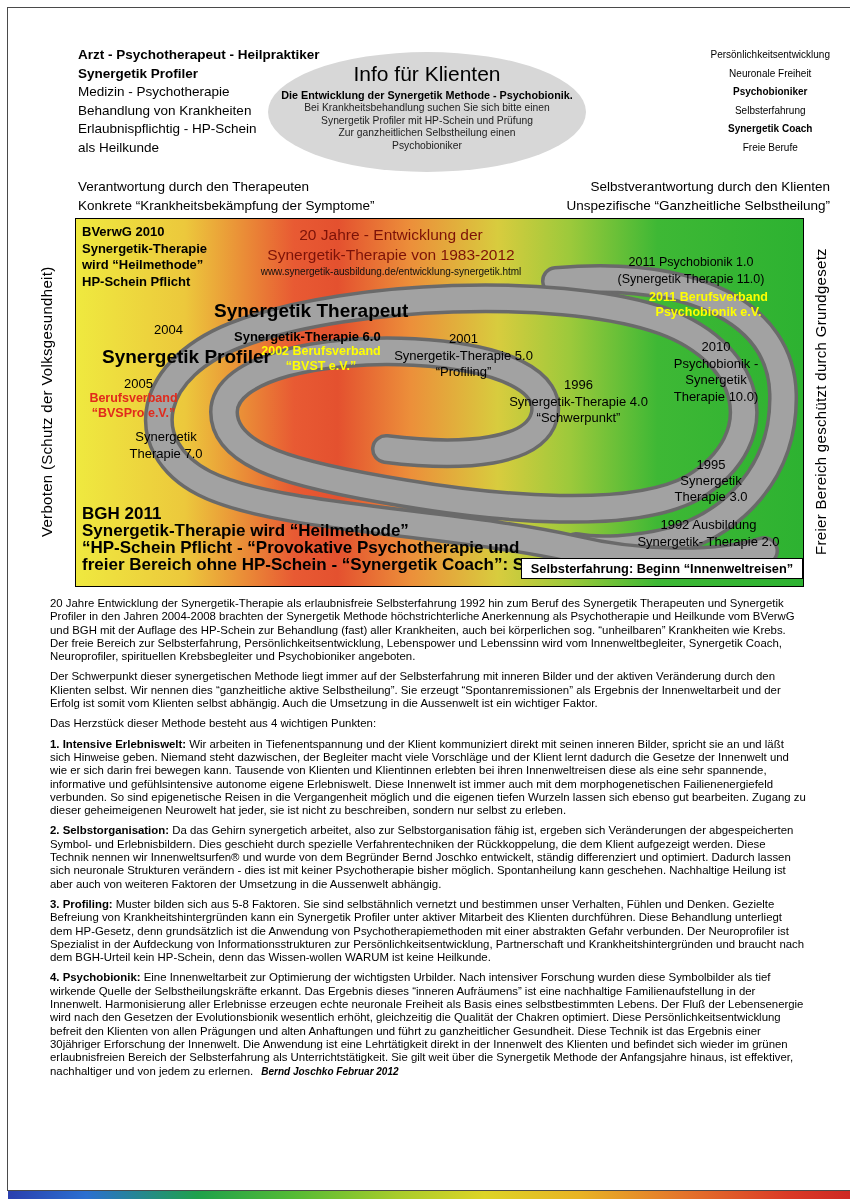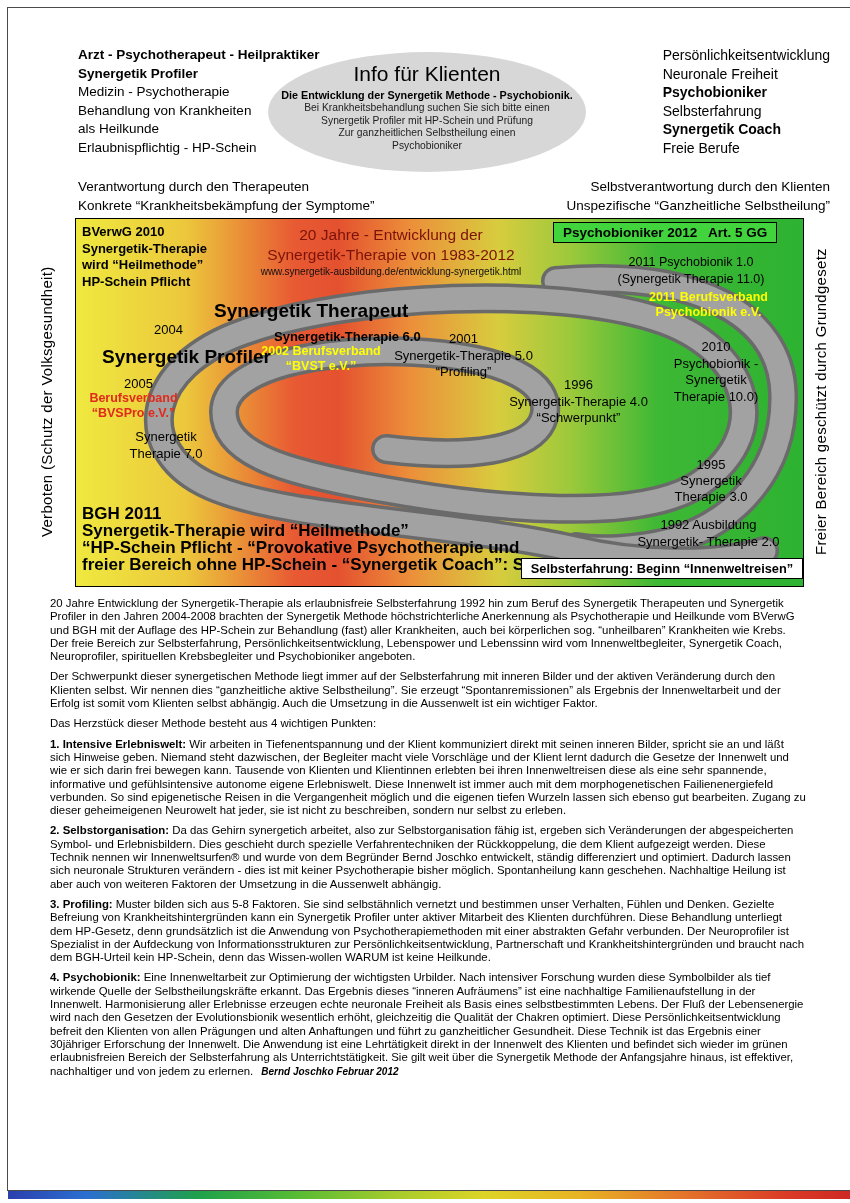--- a/index.html
+++ b/index.html
@@ -2,21 +2,21 @@
 <html><head>
 <meta charset="utf-8">
 <style>
   html,body{margin:0;padding:0;background:#e8e8e8;}
   .page{position:relative;width:850px;height:1203px;background:#ffffff;margin:0 auto;
         font-family:"Liberation Sans",sans-serif;color:#000;overflow:hidden;padding-left:32px;}
   .frame{position:absolute;left:7px;top:7px;right:7px;bottom:12px;border:1px solid #4a4a4a;pointer-events:none;}
   .bold{font-weight:bold;}
   
   .hdr-left{position:absolute;left:78px;top:46px;font-size:13.5px;line-height:18.5px;}
-  .hdr-right{position:absolute;right:52px;top:46px;font-size:14px;line-height:18.5px;text-align:left;}
+  .hdr-right{position:absolute;right:52px;top:46px;font-size:10px;line-height:18.5px;text-align:center;}
   .ellipse{position:absolute;left:268px;top:52px;width:318px;height:120px;background:#d7d7d7;
            border-radius:50%;text-align:center;box-sizing:border-box;padding-top:9px;}
   .ellipse .etitle{font-size:21px;line-height:25px;}
   .ellipse .esub{font-size:10.8px;font-weight:bold;line-height:13px;margin-top:3px;}
   .ellipse .eln{font-size:10.3px;line-height:12.6px;color:#222;}
   .sub-left{position:absolute;left:78px;top:177px;font-size:13.5px;line-height:19px;}
   .sub-right{position:absolute;right:52px;top:177px;font-size:13.5px;line-height:19px;text-align:right;}
   
   .vlab{position:absolute;top:218px;height:367px;writing-mode:vertical-rl;transform:rotate(180deg);
         text-align:center;font-size:15px;letter-spacing:.3px;}
@@ -52,22 +52,22 @@
 <body>
 
 <div class="page">
   <div class="frame"></div>
 
   <div class="hdr-left">
     <div class="bold">Arzt - Psychotherapeut - Heilpraktiker</div>
     <div class="bold">Synergetik Profiler</div>
     <div>Medizin - Psychotherapie</div>
     <div>Behandlung von Krankheiten</div>
+    <div>Erlaubnispflichtig - HP-Schein</div>
     <div>als Heilkunde</div>
-    <div>Erlaubnispflichtig - HP-Schein</div>
   </div>
 
   <div class="ellipse">
     <div class="etitle">Info für Klienten</div>
     <div class="esub">Die Entwicklung der Synergetik Methode - Psychobionik.</div>
     <div class="eln">Bei Krankheitsbehandlung suchen Sie sich bitte einen</div>
     <div class="eln">Synergetik Profiler mit HP-Schein und Prüfung</div>
     <div class="eln">Zur ganzheitlichen Selbstheilung einen</div>
     <div class="eln">Psychobioniker</div>
   </div>
@@ -109,34 +109,33 @@
       <div>wird “Heilmethode”</div>
       <div>HP-Schein Pflicht</div>
     </div>
 
     <div class="dtitle">
       <div>20 Jahre - Entwicklung der</div>
       <div>Synergetik-Therapie von 1983-2012</div>
     </div>
     <div class="durl">www.synergetik-ausbildung.de/entwicklung-synergetik.html</div>
 
-    <div class="badge">Psychobioniker 2012   Art. 5 GG</div>
 
     <div class="dlab ctr" style="left:505px;top:35px;width:220px;font-size:12.5px;">
       <div>2011 Psychobionik 1.0</div>
       <div>(Synergetik Therapie 11.0)</div>
     </div>
 
     <div class="dlab ctr yellow bold" style="left:550px;top:71px;width:165px;font-size:12.5px;line-height:14.5px;">
       <div>2011 Berufsverband</div>
       <div>Psychobionik e.V.</div>
     </div>
 
     <div class="dlab bigname" style="left:138px;top:84px;">Synergetik Therapeut</div>
-    <div class="dlab bold" style="left:158px;top:110px;margin-left:40px;">Synergetik-Therapie 6.0</div>
+    <div class="dlab bold" style="left:158px;top:110px;">Synergetik-Therapie 6.0</div>
     <div class="dlab" style="left:78px;top:103px;">2004</div>
 
     <div class="dlab ctr yellow bold" style="left:160px;top:125px;width:170px;font-size:12.5px;line-height:14.5px;">
       <div>2002 Berufsverband</div>
       <div>“BVST e.V.”</div>
     </div>
 
     <div class="dlab ctr" style="left:300px;top:112px;width:175px;">
       <div>2001</div>
       <div>Synergetik-Therapie 5.0</div>

